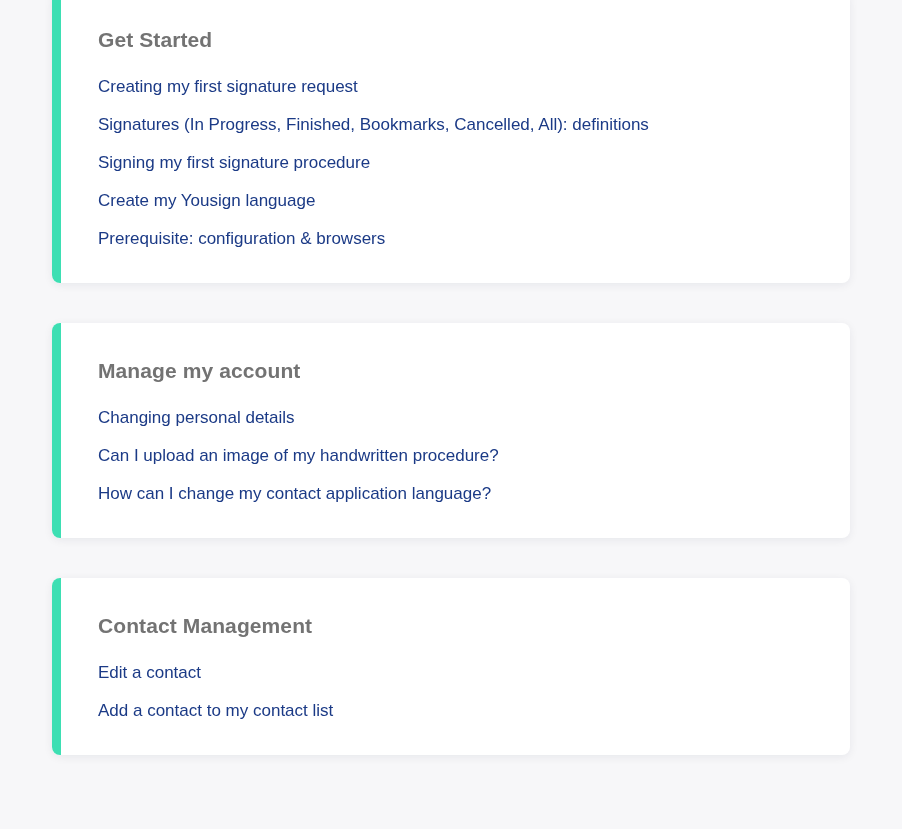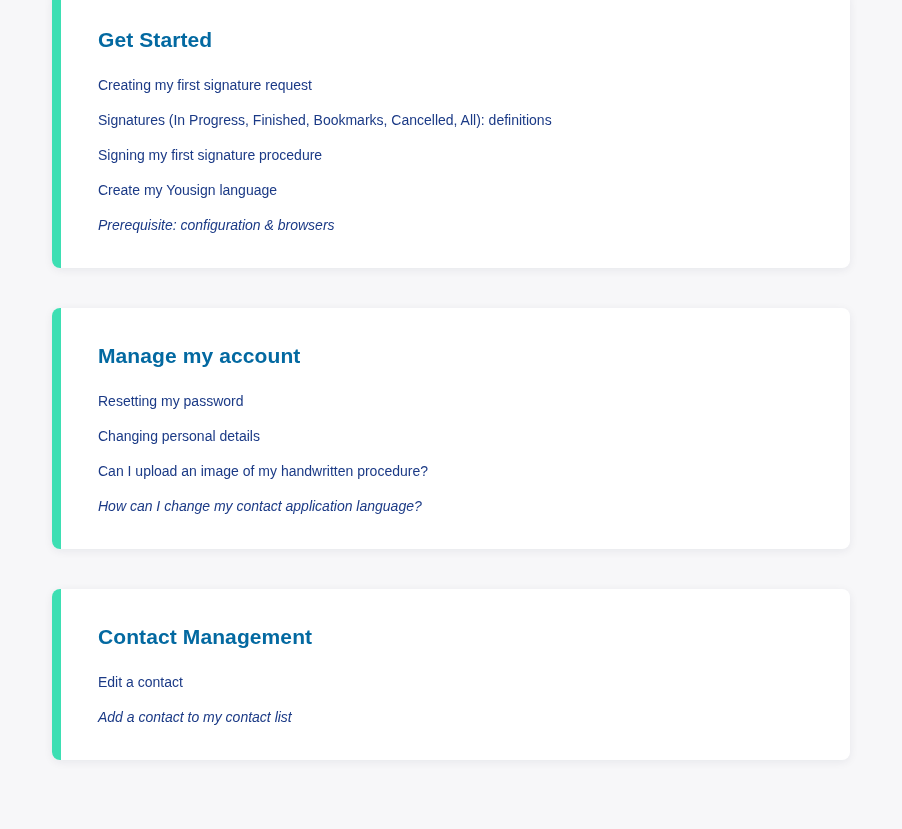--- a/index.html
+++ b/index.html
@@ -35,42 +35,41 @@
   .card-accent {
     position: absolute;
     left: 0;
     top: 0;
     bottom: 0;
     width: 9px;
     background: #3ddfb3;
   }
 
   .card-title {
-    color: #0369a1;
+    color: #737373;
     font-size: 21px;
     font-weight: bold;
     letter-spacing: 0.1px;
     margin: 0 0 26px 0;
   }
 
   .card-links {
     display: block;
   }
 
   .card-link {
     display: block;
     color: #1b3a86;
-    font-size: 14px;
+    font-size: 17px;
     line-height: 1;
     text-decoration: none;
     margin-bottom: 21px;
   }
   .card-link:last-child {
     margin-bottom: 0;
-    font-style: italic;
   }
 
   
   .card.first {
     margin-top: -8px;
   }
 </style>
 </head>
 <body>
 
@@ -85,21 +84,20 @@
       <a class="card-link" href="#">Signing my first signature procedure</a>
       <a class="card-link" href="#">Create my Yousign language</a>
       <a class="card-link" href="#">Prerequisite: configuration &amp; browsers</a>
     </div>
   </div>
 
   <div class="card">
     <div class="card-accent"></div>
     <h2 class="card-title">Manage my account</h2>
     <div class="card-links">
-      <a class="card-link" href="#">Resetting my password</a>
       <a class="card-link" href="#">Changing personal details</a>
       <a class="card-link" href="#">Can I upload an image of my handwritten procedure?</a>
       <a class="card-link" href="#">How can I change my contact application language?</a>
     </div>
   </div>
 
   <div class="card">
     <div class="card-accent"></div>
     <h2 class="card-title">Contact Management</h2>
     <div class="card-links">

